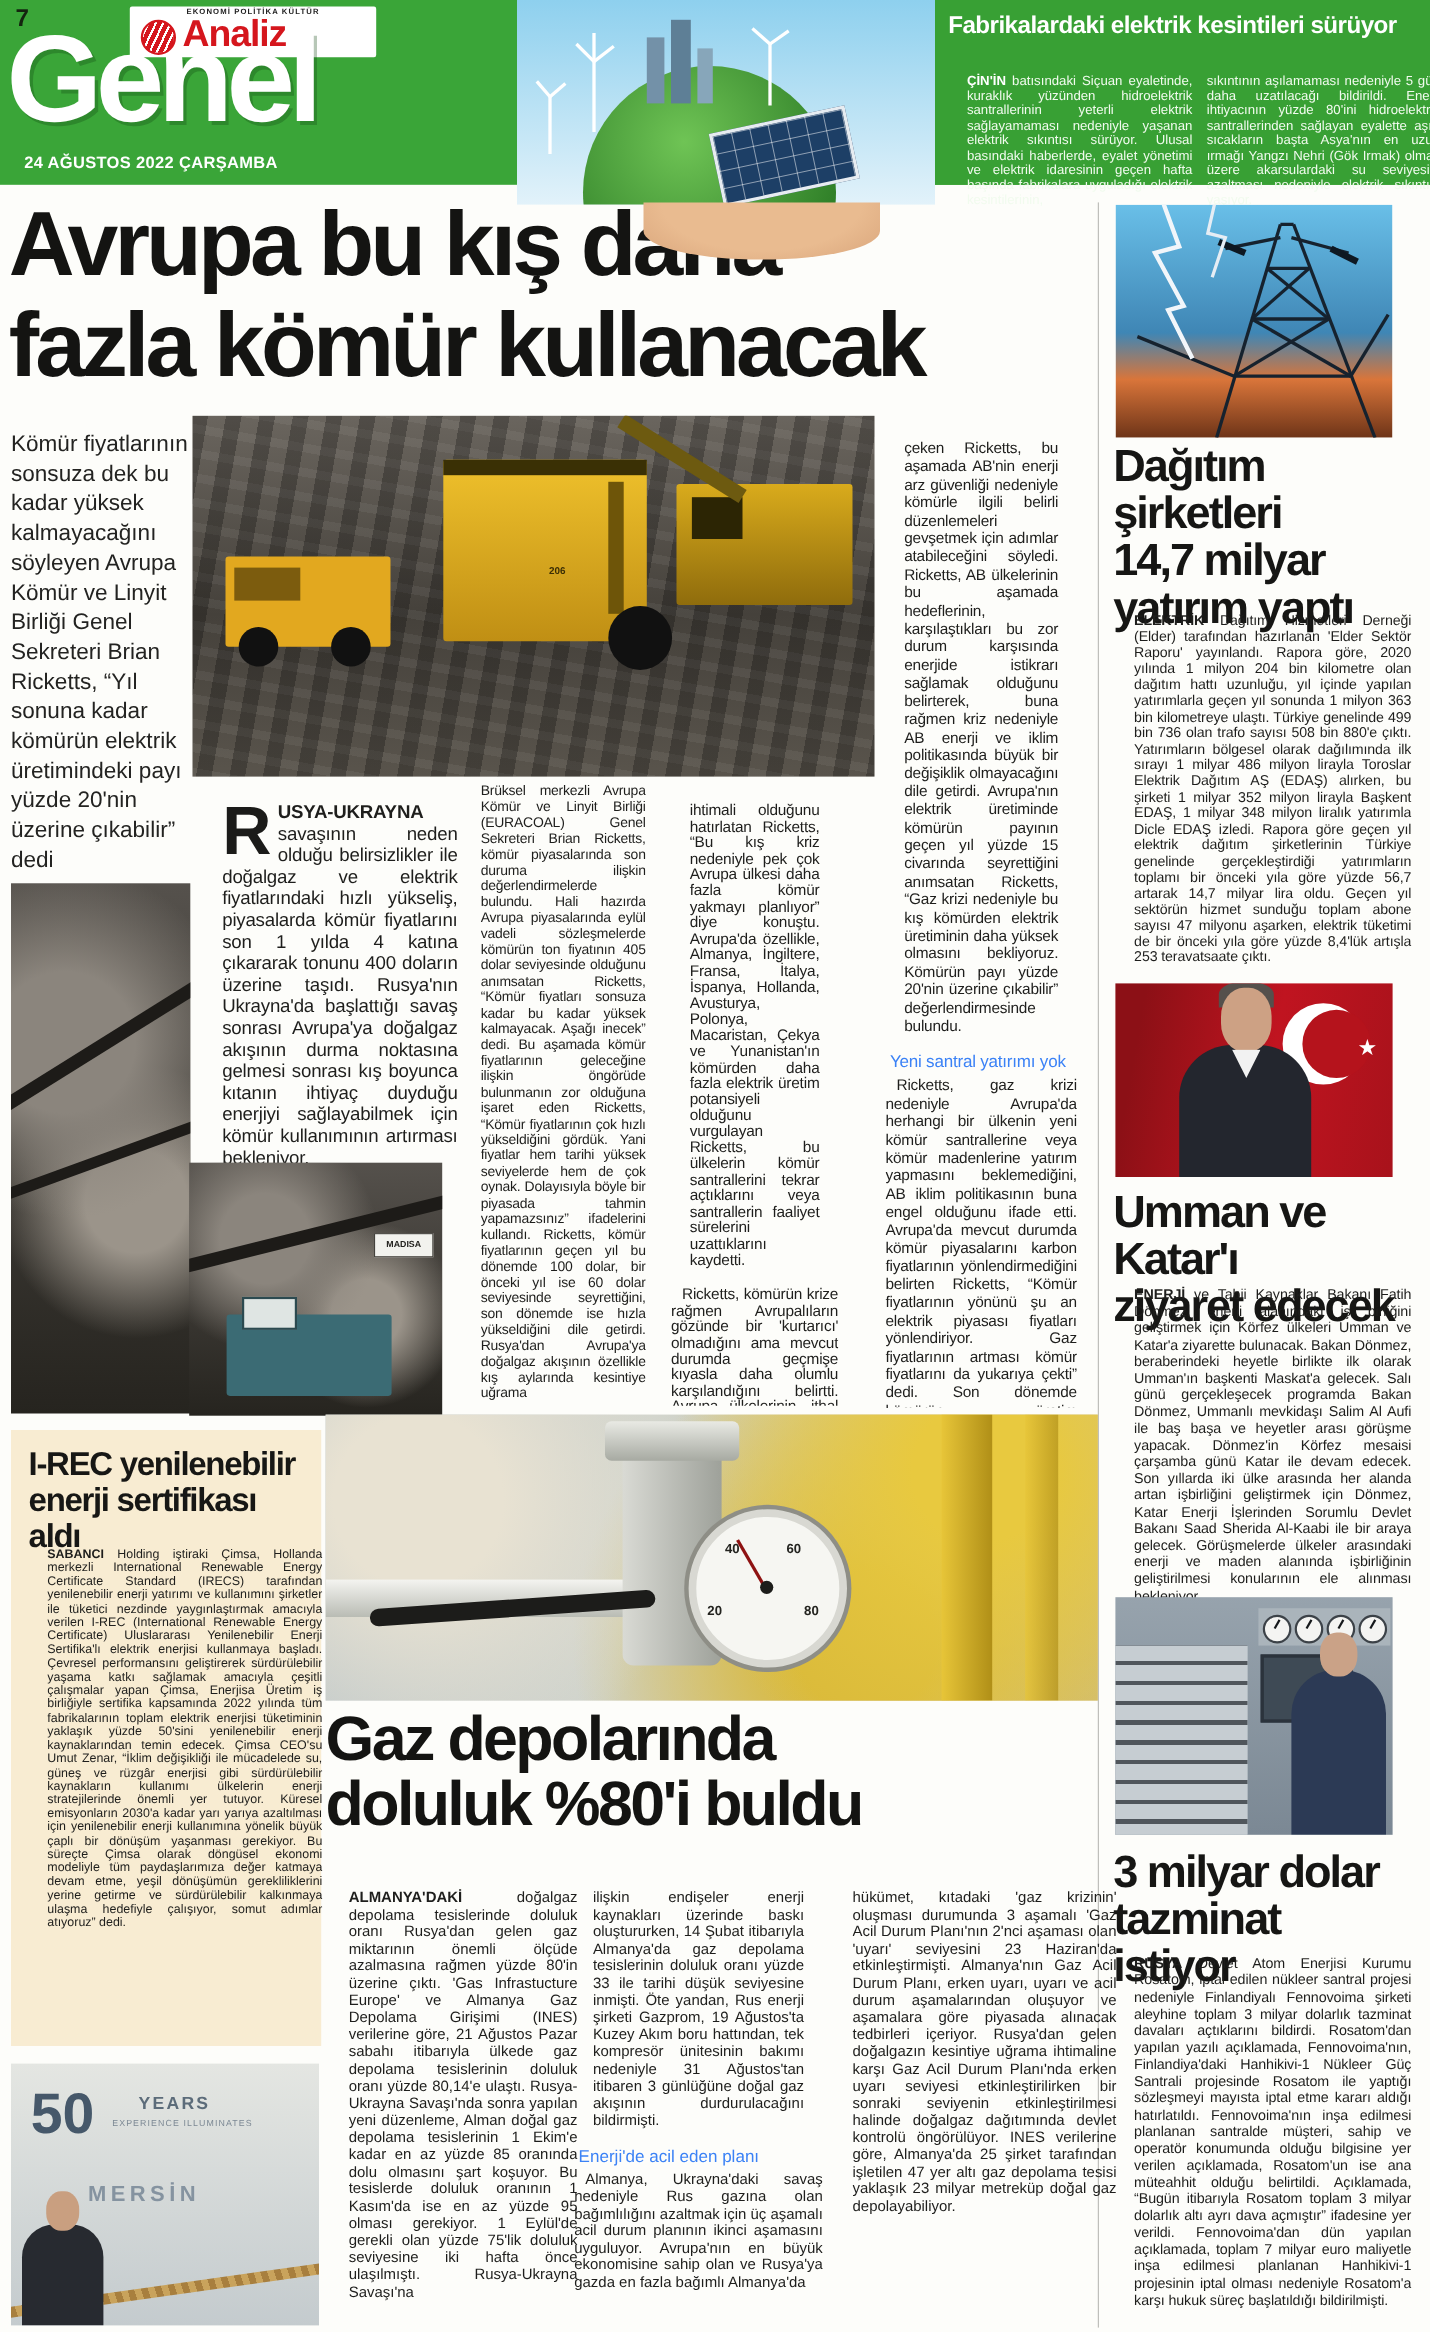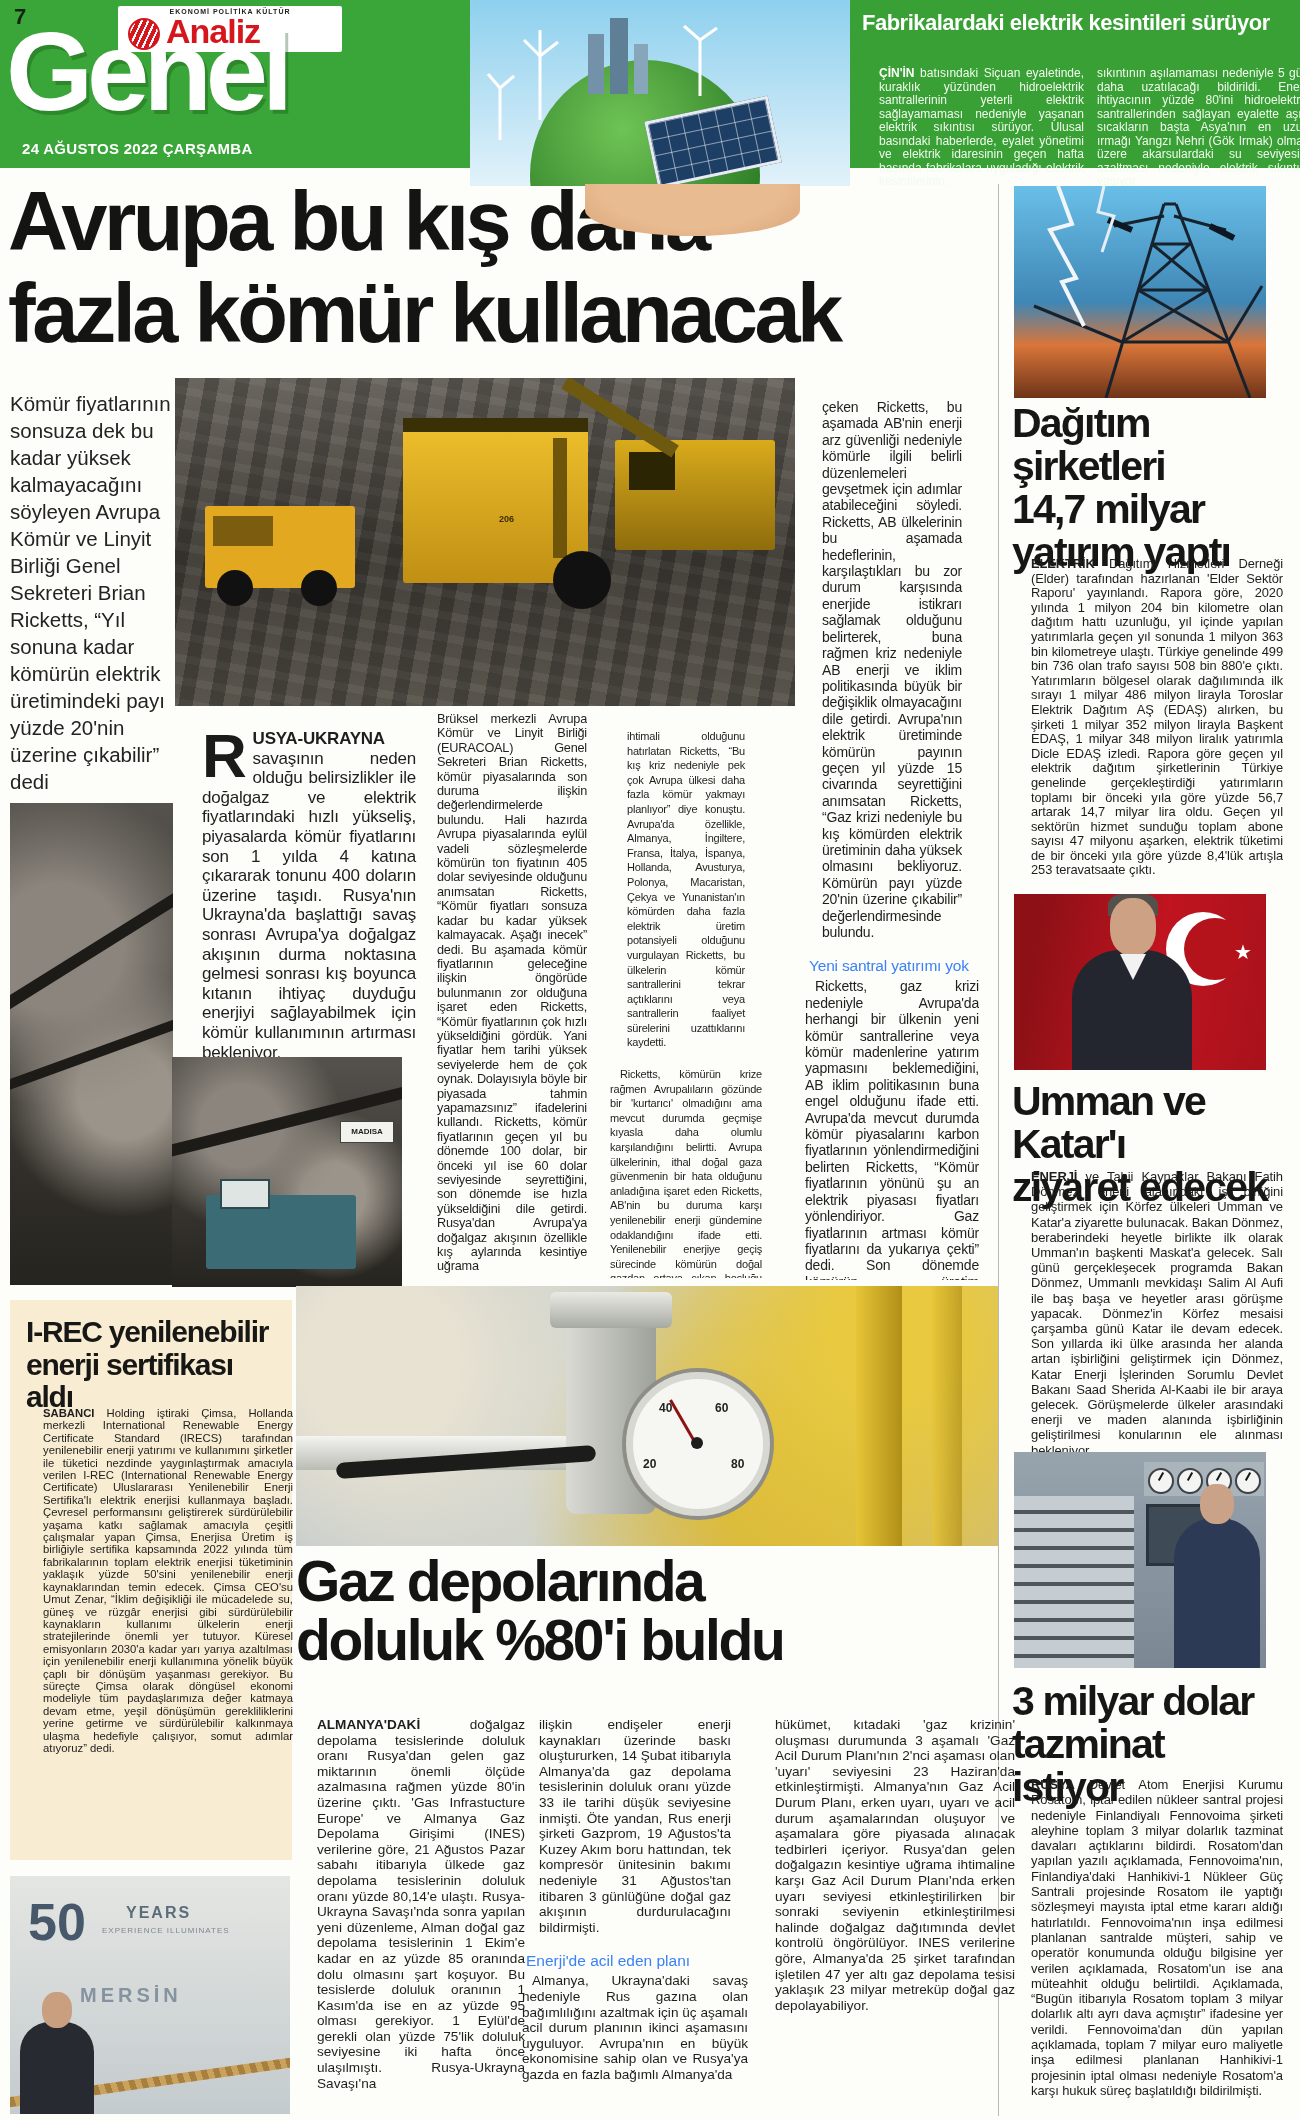--- a/index.html
+++ b/index.html
@@ -55,21 +55,21 @@
   .boom{position:absolute;background:#1d1b18;}
   .madisa{position:absolute;right:8px;top:64px;width:52px;height:20px;background:#f2f2ee;color:#23221f;
           font-size:8px;font-weight:800;text-align:center;line-height:20px;border:1px solid #44423d;}
   .digger{position:absolute;left:34px;bottom:18px;width:150px;height:74px;background:#3b6b74;border-radius:3px;}
   .digger-cab{position:absolute;left:14px;top:-16px;width:46px;height:26px;background:#dfe5e3;border:2px solid #2c4a50;}
   
   .colx{text-align:justify;overflow:hidden;}
   .col1{left:185px;top:712px;width:248px;height:348px;font-size:17px;line-height:19.6px;letter-spacing:-.2px;}
   .dropcap{float:left;font-size:62px;line-height:50px;font-weight:700;padding:2px 6px 0 0;color:#1b1b19;}
   .col2{left:437px;top:712px;width:150px;height:566px;font-size:12.7px;line-height:14.4px;letter-spacing:-.2px;}
-  .col3{left:610px;top:712px;width:152px;height:566px;font-size:11px;line-height:14.6px;letter-spacing:-.2px;}
+  .col3{left:610px;top:712px;width:152px;height:566px;font-size:14px;line-height:14.6px;letter-spacing:-.2px;}
   .col4{left:805px;top:382px;width:174px;height:898px;font-size:14px;line-height:16.4px;letter-spacing:-.2px;}
   .red-sub{color:#3b82f6;font-weight:400;font-size:15.5px;margin:8px 4px 4px;text-align:left;line-height:17px;}
   .p2{ text-indent:10px;margin:0;}
   p{margin:17px;}
   .vline{left:998px;top:184px;width:1px;height:1932px;background:#b9b9b4;}
   
   .side-h{left:1012px;width:268px;font-size:41px;line-height:43px;font-weight:800;letter-spacing:-1.8px;color:#161614;white-space:pre-line;}
   .side-b{left:1014px;width:252px;text-align:justify;overflow:hidden;font-size:12.9px;line-height:14.6px;letter-spacing:-.1px;}
   .pylon{left:1014px;top:186px;width:252px;height:212px;}
   .minister{left:1014px;top:894px;width:252px;height:176px;background:linear-gradient(100deg,#8c1016 10%,#c01420 55%,#a8121b);}

